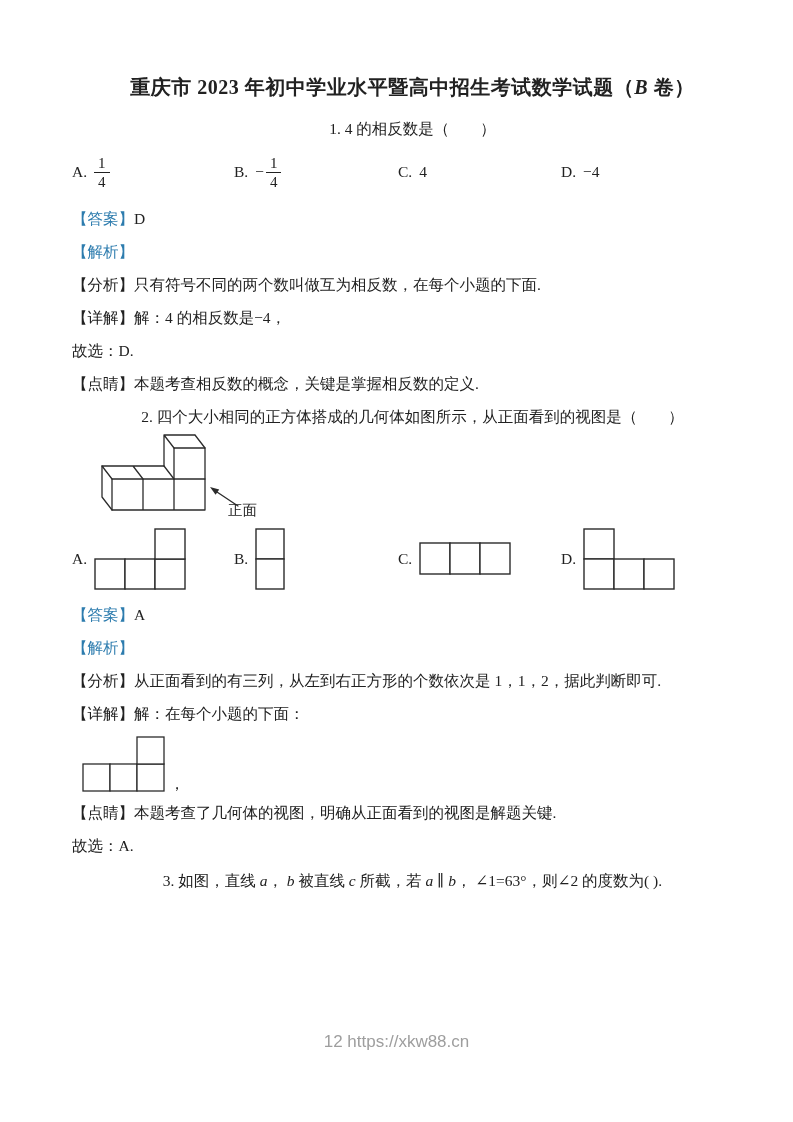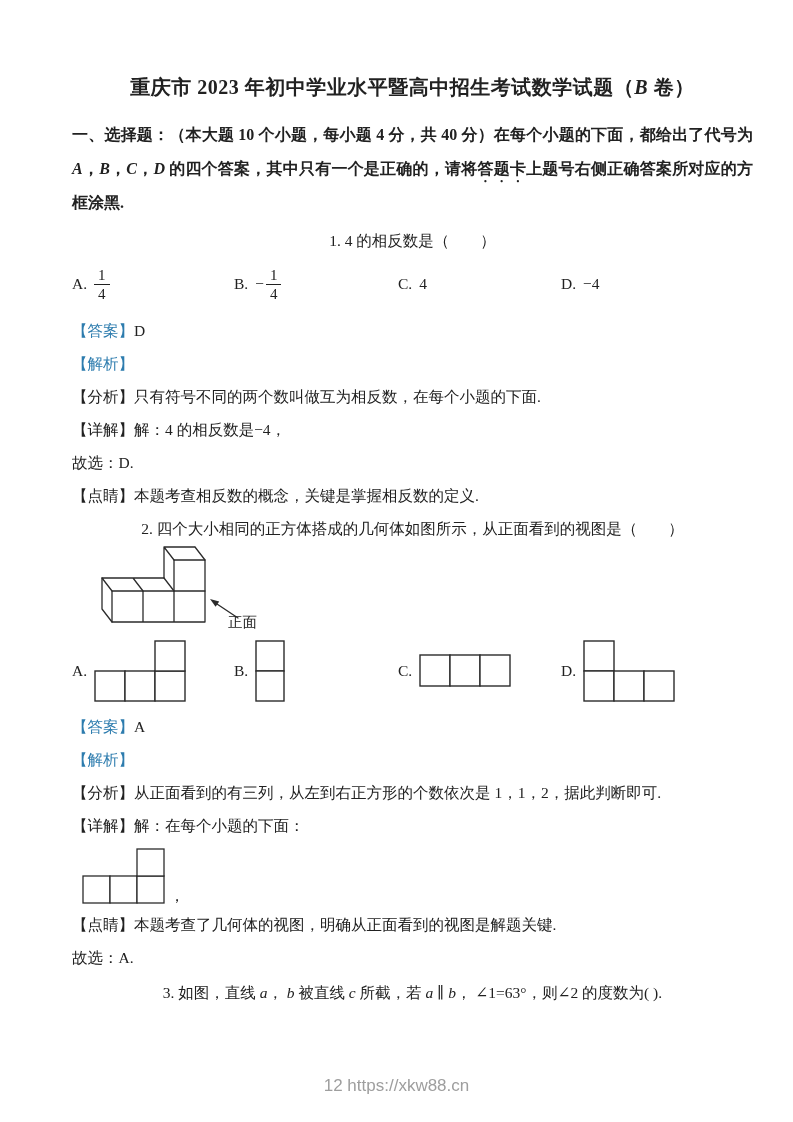--- a/index.html
+++ b/index.html
@@ -52,34 +52,33 @@
   }
   .frac .fnum{padding:0 4px;border-bottom:1.3px solid var(--ink);}
   .frac .fden{padding:0 4px;}
   .sign{margin-right:2px;}
   .figure-block{margin:2px 0 8px 8px;}
   .detail-fig{display:flex;align-items:flex-end;margin:0 0 10px 10px;}
   .detail-fig .comma{font-size:16px;line-height:16px;margin-left:3px;}
   svg{display:block;}
   svg text{font-family:"Liberation Serif","DejaVu Serif",serif;}
   .footer{
-    position:absolute;left:0;top:1060px;width:100%;
+    position:absolute;left:0;top:1016px;width:100%;
     text-align:center;
     font-family:"Liberation Sans","DejaVu Sans",sans-serif;
     font-size:17px;color:var(--gray);
   }
 </style>
 </head>
 <body>
 
 <div class="page">
 
   <h1 class="title"><span>重庆市 2023 年初中学业水平暨高中招生考试数学试题（</span><span class="it">B</span><span> 卷）</span></h1>
 
-  <p class="intro"><span>一、选择题：（本大题 10 个小题，每小题 4 分，共 40 分）在每个小题的下面，都给出了代号为 </span><span class="it">A</span><span>，</span><span class="it">B</span><span>，</span><span class="it">C</span><span>，</span><span class="it">D</span><span> 的四个答案，其中只有一个是正确的，请将</span><span class="em-dots">答题卡</span><span>上题号右侧正确答案所对应的方框涂黑.</span></p>
 
   <p class="stem">1. 4 的相反数是（　　）</p>
 
   <div class="opt-row q1row">
     <div class="opt" style="left:0;">
       <span class="olabel">A.</span>
       <span class="frac">
         <span class="fnum">1</span>
         <span class="fden">4</span>
       </span>

